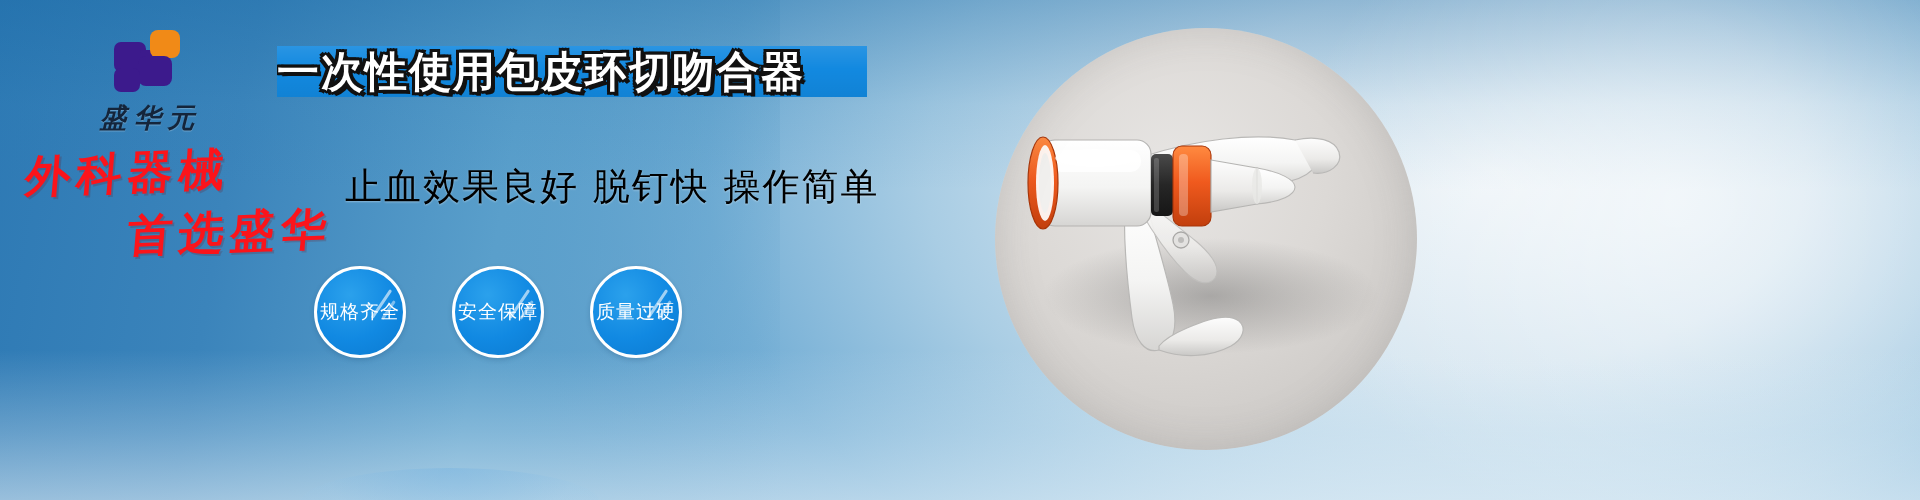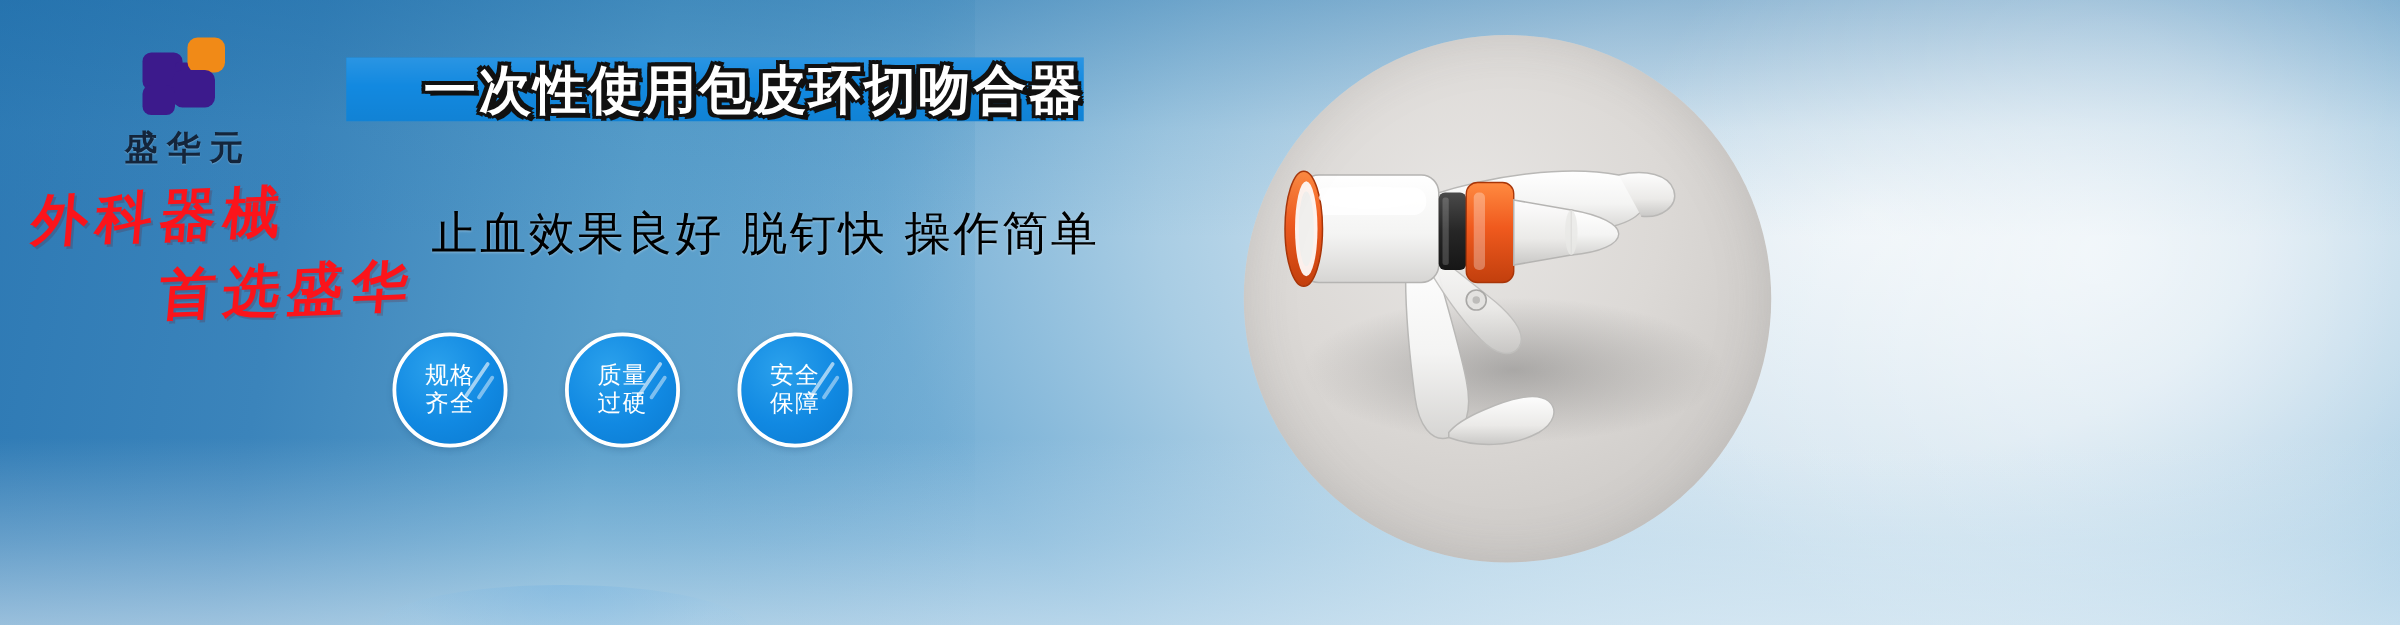--- a/index.html
+++ b/index.html
@@ -51,20 +51,21 @@
   .lm-a { left:0px;  top:12px; width:32px; height:30px; background:#3c1a8c; }
   .lm-b { left:36px; top:0px;  width:30px; height:28px; background:#f18a17; border-radius:8px; }
   .lm-c { left:24px; top:26px; width:34px; height:30px; background:#3c1a8c; border-radius:8px; }
   .lm-d { left:0px;  top:38px; width:26px; height:24px; background:#3c1a8c; border-radius:7px; }
   .lm-e { left:26px; top:20px; width:14px; height:12px; background:#3c1a8c; border-radius:3px; }
   .logo-name {
     font-size:27px; font-weight:700; color:#14253b;
     letter-spacing:7px; text-indent:7px;
     font-family:"DejaVu Sans","Liberation Sans",sans-serif;
     text-shadow:0 1px 1px rgba(255,255,255,0.25);
+    font-style:italic;
   }
 
   
   #calligraphy {
     position:absolute; left:22px; top:148px; width:330px;
   }
   .cal-line {
     font-family:"DejaVu Serif","Liberation Serif",serif;
     font-weight:700; font-size:45px; color:#fb141b;
     letter-spacing:6px; line-height:1.0;
@@ -73,21 +74,21 @@
     white-space:nowrap;
   }
   .cal-line.l1 { margin-left:4px; }
   .cal-line.l2 { margin-left:106px; margin-top:16px; }
 
   
   #title-band {
     position:absolute; left:277px; top:46px;
     width:590px; height:51px;
     background:#1289e0;
-    display:flex; align-items:center; justify-content:flex-end;
+    display:flex; align-items:center; justify-content:flex-start;
     overflow:hidden;
   }
   #title-band::after{
     content:""; position:absolute; inset:0;
     background:linear-gradient(180deg, rgba(255,255,255,0.10) 0%, rgba(255,255,255,0) 45%, rgba(0,0,0,0.05) 100%);
   }
   .title-text {
     position:relative; z-index:2;
     font-family:"DejaVu Sans","Liberation Sans",sans-serif;
     font-size:42px; font-weight:700; color:#ffffff;
@@ -111,21 +112,21 @@
   #features {
     position:absolute; left:314px; top:266px;
     display:flex; gap:46px;
   }
   .feature {
     position:relative;
     width:92px; height:92px; border-radius:50%;
     background:radial-gradient(circle at 38% 30%, #2ba1ec 0%, #1189e2 55%, #0b7ad0 100%);
     border:3px solid #ffffff;
     box-shadow:0 2px 5px rgba(20,60,100,0.22);
-    display:flex; flex-direction:column;
+    display:flex; flex-direction:row;
     align-items:center; justify-content:center;
     overflow:hidden;
   }
   .feature .slash {
     position:absolute;
     width:3px; height:34px;
     background:rgba(255,255,255,0.60);
     transform:rotate(34deg);
     right:20px; top:18px;
     border-radius:2px;
@@ -199,28 +200,28 @@
   <div id="features">
     <div class="feature">
       <span class="slash"></span>
       <span class="slash s2"></span>
       <span class="feature-line">规格</span>
       <span class="feature-line">齐全</span>
     </div>
     <div class="feature">
       <span class="slash"></span>
       <span class="slash s2"></span>
-      <span class="feature-line">质量</span>
-      <span class="feature-line">过硬</span>
+      <span class="feature-line">安全</span>
+      <span class="feature-line">保障</span>
     </div>
     <div class="feature">
       <span class="slash"></span>
       <span class="slash s2"></span>
-      <span class="feature-line">安全</span>
-      <span class="feature-line">保障</span>
+      <span class="feature-line">质量</span>
+      <span class="feature-line">过硬</span>
     </div>
   </div>
 
   <div id="product">
     <svg class="prod-svg" width="422" height="422" viewBox="0 0 422 422">
       <defs>
         <linearGradient id="gWhite" x1="0" y1="0" x2="0" y2="1">
           <stop offset="0%" stop-color="#ffffff"></stop>
           <stop offset="55%" stop-color="#f4f4f3"></stop>
           <stop offset="100%" stop-color="#d6d5d3"></stop>

